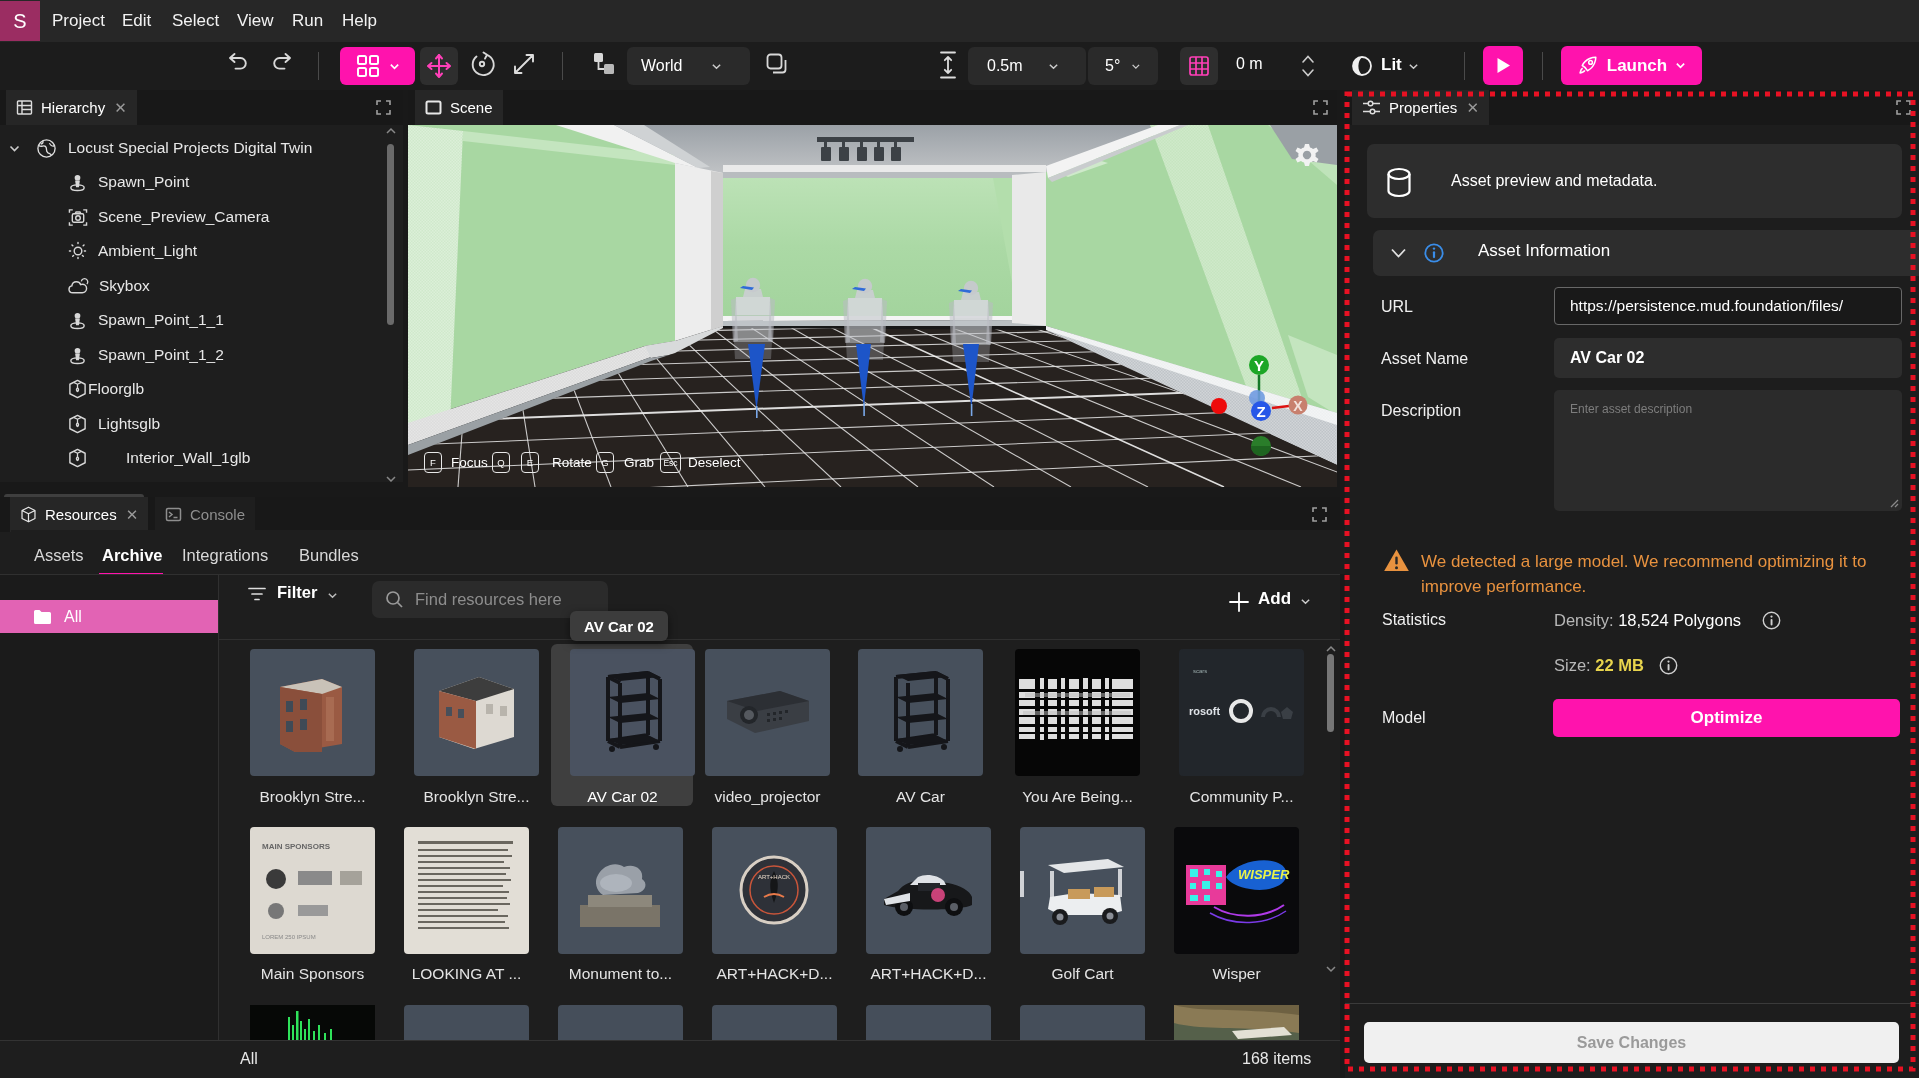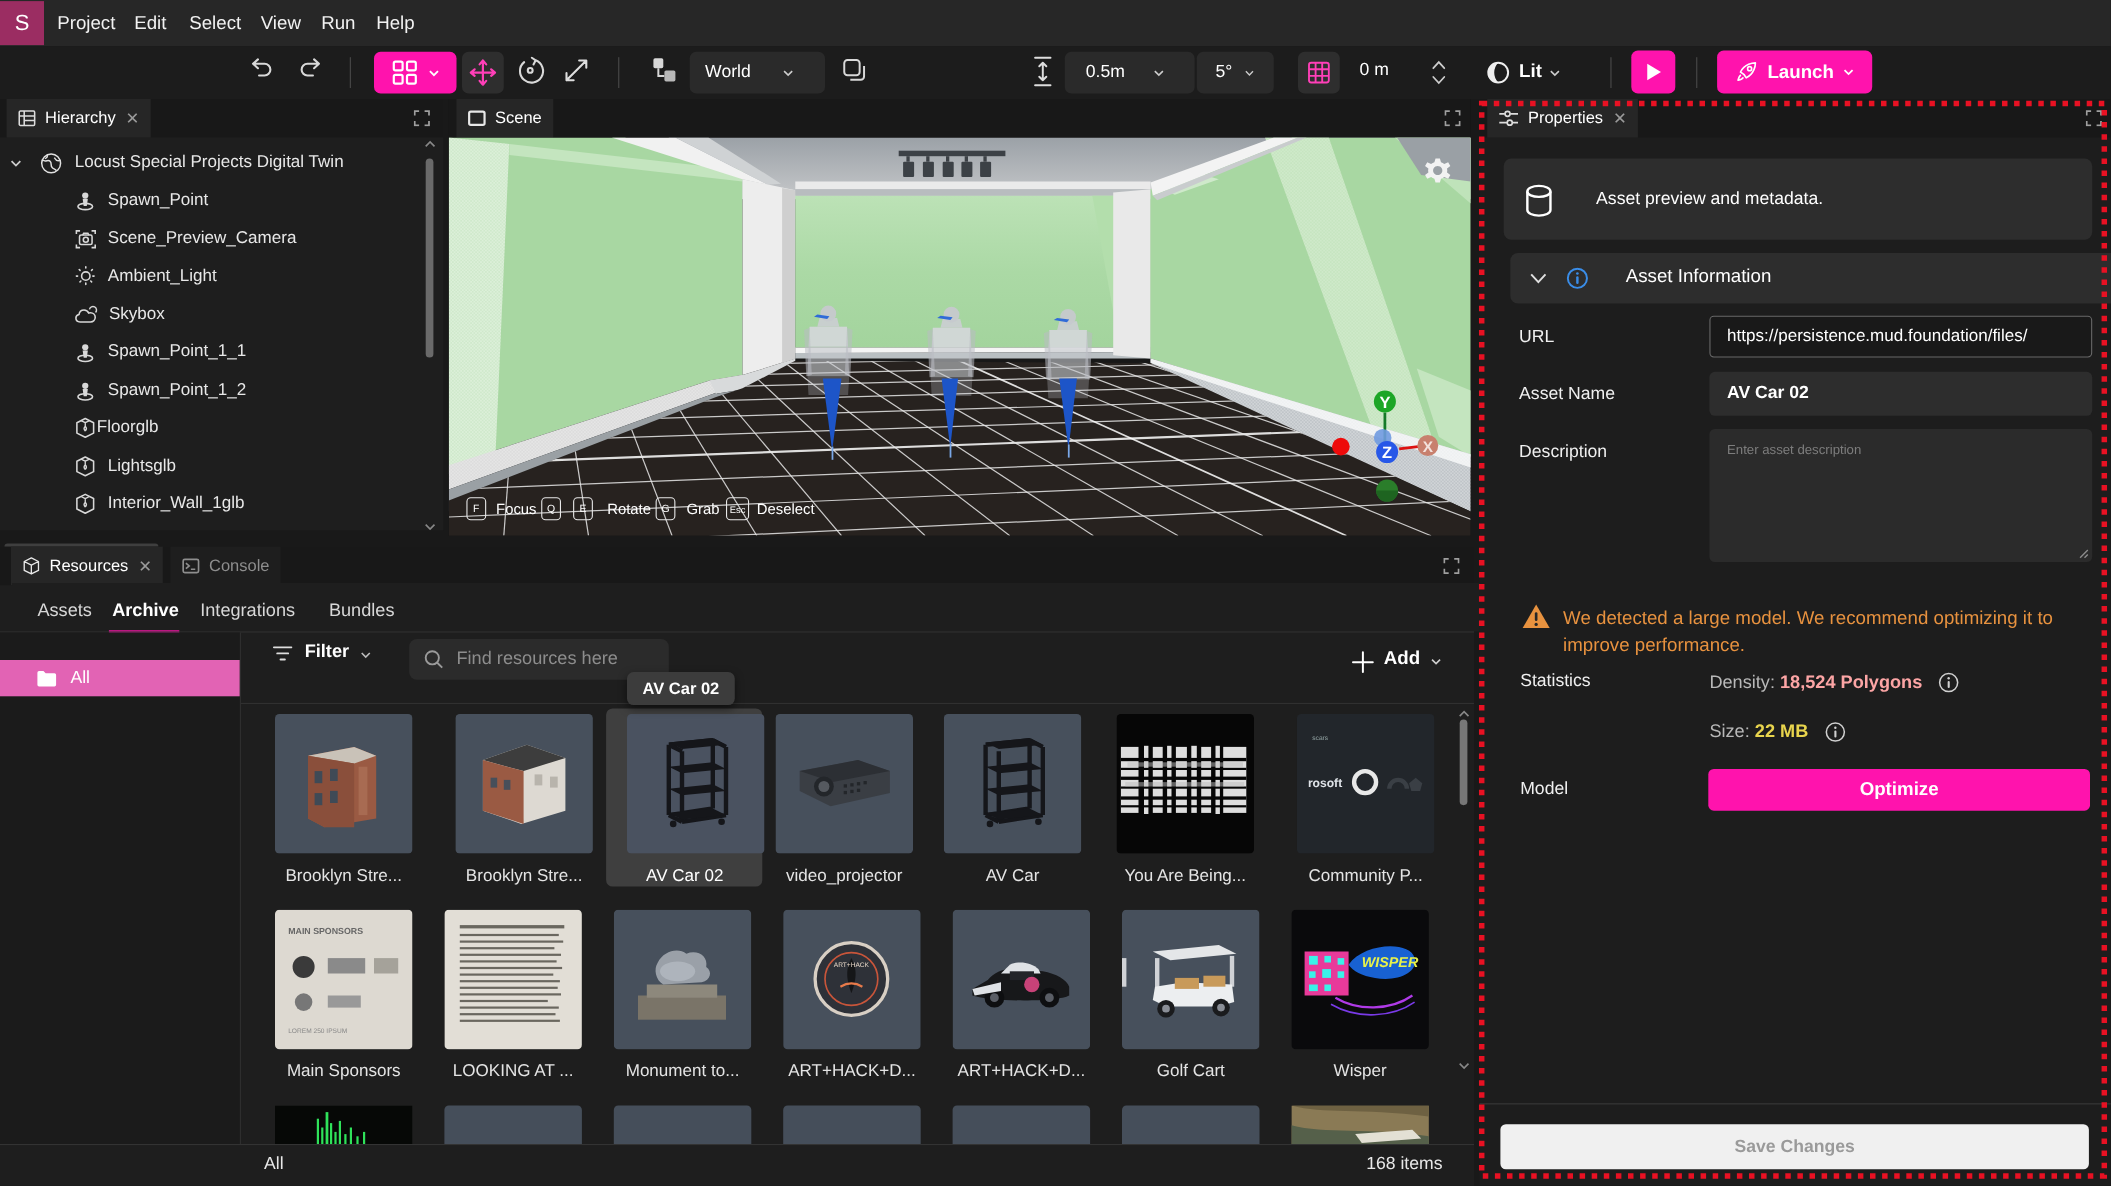--- a/index.html
+++ b/index.html
@@ -260,21 +260,21 @@
           </svg>
       <span style="margin-left:1px;">Floorglb</span>
     </div>
     <div class="trow" style="top:282px;left:68px;">
       <svg width="19" height="20" viewBox="0 0 20 21" fill="none" stroke="#d8d8d8" stroke-width="1.5" stroke-linejoin="round">
             <path d="M10 1.5 L18 5.5 L18 15.5 L10 19.5 L2 15.5 L2 5.5 Z"></path>
             <path d="M6 3.5 L10 5.5 L14 3.5 M10 5.5 L10 9 M10 9 C8.5 10.5 8.5 12 10 13.5 M10 9 C11.5 10.5 11.5 12 10 13.5" stroke-width="1.3"></path>
           </svg>
       <span style="margin-left:11px;">Lightsglb</span>
     </div>
-    <div class="trow" style="top:316px;left:68px;">
+    <div class="trow" style="top:316px;left:68px;gap:28px;">
       <svg width="19" height="20" viewBox="0 0 20 21" fill="none" stroke="#d8d8d8" stroke-width="1.5" stroke-linejoin="round">
             <path d="M10 1.5 L18 5.5 L18 15.5 L10 19.5 L2 15.5 L2 5.5 Z"></path>
             <path d="M6 3.5 L10 5.5 L14 3.5 M10 5.5 L10 9 M10 9 C8.5 10.5 8.5 12 10 13.5 M10 9 C11.5 10.5 11.5 12 10 13.5" stroke-width="1.3"></path>
           </svg>
       <span style="margin-left:11px;">Interior_Wall_1glb</span>
     </div>
     <div class="trow" style="top:351px;left:68px;">
       
     </div>
 
@@ -869,21 +869,21 @@
   </div>
 
   <svg class="abs" style="left:38px;top:458px;" width="27" height="25" viewBox="0 0 27 25">
         <path d="M13.5 1.5 L25.8 23 L1.2 23 Z" fill="#e8923f"></path>
         <rect x="12.3" y="8.5" width="2.4" height="8" rx="1.2" fill="#272727"></rect>
         <circle cx="13.5" cy="19.7" r="1.5" fill="#272727"></circle>
       </svg>
   <div class="abs" style="left:76px;top:459px;width:470px;font-size:17px;line-height:25px;color:#e8923f;">We detected a large model. We recommend optimizing it to improve performance.</div>
 
   <span class="plabel" style="left:37px;top:521px;">Statistics</span>
-  <span class="abs" style="left:209px;top:521px;font-size:16.5px;color:#b8b8b8;">Density: <span style="color:#fca5a5;font-weight:bold;">18,524 Polygons</span></span>
+  <span class="abs" style="left:209px;top:521px;font-size:16.5px;color:#b8b8b8;">Density: <span style="color:#ffffff;font-weight:normal;">18,524 Polygons</span></span>
   <svg class="abs" style="left:417px;top:521px;" width="19" height="19" viewBox="0 0 19 19">
         <circle cx="9.5" cy="9.5" r="8.2" fill="none" stroke="#cfcfcf" stroke-width="1.4"></circle>
         <circle cx="9.5" cy="5.6" r="1.1" fill="#cfcfcf"></circle>
         <rect x="8.6" y="8" width="1.9" height="6.5" rx="0.9" fill="#cfcfcf"></rect>
       </svg>
   <span class="abs" style="left:209px;top:566px;font-size:16.5px;color:#b8b8b8;">Size: <span style="color:#e8d44d;font-weight:bold;">22 MB</span></span>
   <svg class="abs" style="left:314px;top:566px;" width="19" height="19" viewBox="0 0 19 19">
         <circle cx="9.5" cy="9.5" r="8.2" fill="none" stroke="#cfcfcf" stroke-width="1.4"></circle>
         <circle cx="9.5" cy="5.6" r="1.1" fill="#cfcfcf"></circle>
         <rect x="8.6" y="8" width="1.9" height="6.5" rx="0.9" fill="#cfcfcf"></rect>

